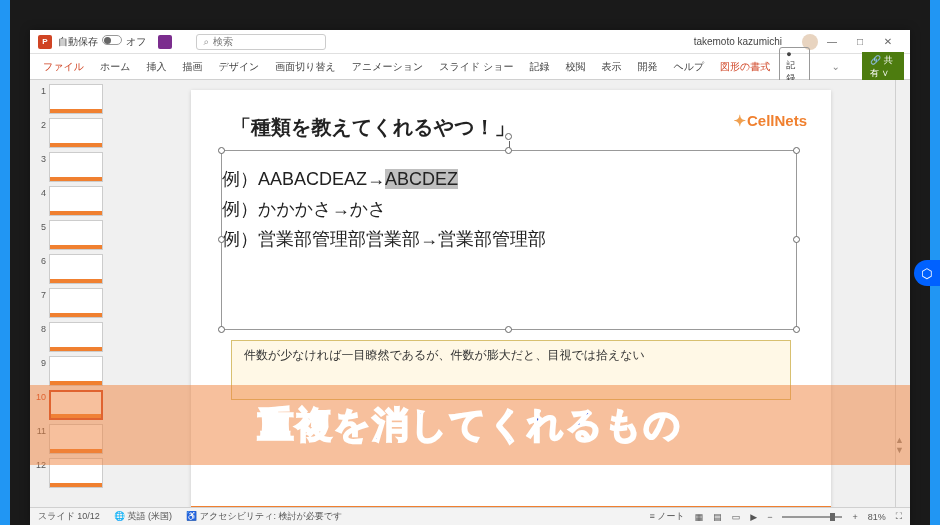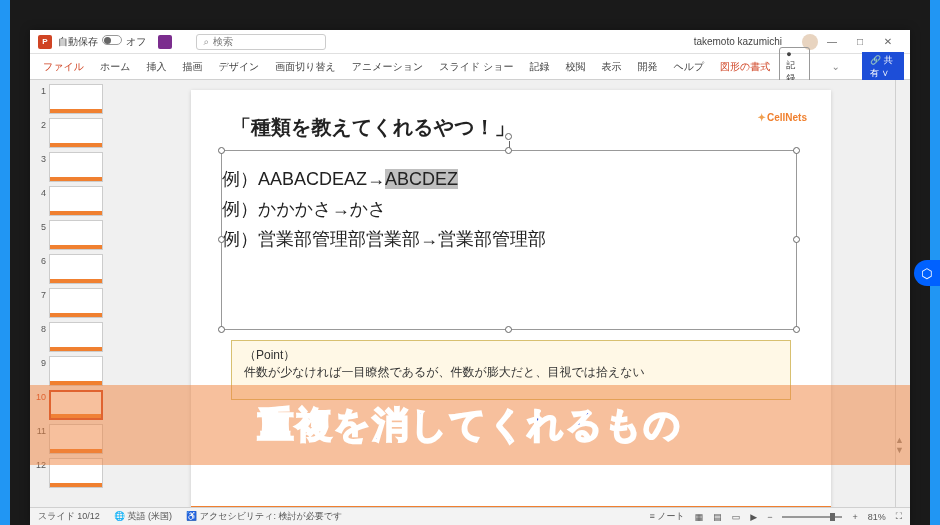--- a/index.html
+++ b/index.html
@@ -17,34 +17,34 @@
   .search{display:flex;align-items:center;background:#fff;border:1px solid #ccc;border-radius:3px;padding:1px 6px;width:130px;height:16px;margin:0 20px}
   .user{margin-left:auto;display:flex;align-items:center;gap:20px}
   .avatar{width:16px;height:16px;border-radius:50%;background:#e8d4c0}
   .winbtn{width:28px;height:100%;display:flex;align-items:center;justify-content:center;color:#666;font-size:10px}
   .ribbon{height:26px;display:flex;align-items:center;padding:0 6px;font-size:10px;color:#444;border-bottom:1px solid #d0d0d0;gap:2px}
   .rtab{padding:3px 7px;white-space:nowrap}
   .rtab.file{color:#d04424}
   .rtab.active{color:#d04424}
   .ractions{margin-left:auto;display:flex;gap:22px;align-items:center}
   .btn-rec{border:1px solid #999;border-radius:3px;padding:1px 6px;font-size:9px;display:flex;align-items:center;gap:3px}
-  .btn-share{background:#1d4ed8;color:#fff;border-radius:0;padding:2px 8px;font-size:9px;display:flex;align-items:center;gap:3px}
+  .btn-share{background:#4d7c0f;color:#fff;border-radius:0;padding:2px 8px;font-size:9px;display:flex;align-items:center;gap:3px}
   .main{flex:1;display:flex;background:#f0f0f0;overflow:hidden}
   .thumbs{width:82px;background:#f0f0f0;padding:4px 2px;overflow:hidden}
   .thumb{display:flex;align-items:flex-start;gap:3px;margin-bottom:4px}
   .tnum{width:14px;font-size:9px;color:#555;text-align:right;padding-top:2px}
   .tbox{width:54px;height:30px;background:#fff;border:1px solid #ccc;position:relative}
   .thumb.sel .tbox{border:2px solid #d04424}
   .thumb.sel .tnum{color:#d04424}
   .tbox::before{content:"";position:absolute;bottom:0;left:0;right:0;height:4px;background:#f08030}
   .canvas{flex:1;display:flex;align-items:flex-start;justify-content:center;padding:10px 30px;position:relative}
   .vsep{position:absolute;right:14px;top:0;bottom:0;width:1px;background:#d0d0d0}
   .slide{width:640px;height:440px;background:#fff;position:relative;box-shadow:0 1px 4px rgba(0,0,0,.15)}
   .sl-title{position:absolute;top:24px;left:40px;font-size:20px;font-weight:bold;color:#222}
-  .logo{position:absolute;top:22px;right:24px;font-size:10px;color:#f0802f;font-weight:bold}
+  .logo{position:absolute;top:22px;right:24px;font-size:15px;color:#f0802f;font-weight:bold}
   .logo::before{content:"✦";color:#f0a050;margin-right:1px}
   .textbox{position:absolute;top:60px;left:30px;width:576px;height:180px;border:1px solid #999;padding:10px 0}
   .handle{position:absolute;width:7px;height:7px;background:#fff;border:1px solid #666;border-radius:50%}
   .h-nw{top:-4px;left:-4px}.h-n{top:-4px;left:50%;margin-left:-4px}.h-ne{top:-4px;right:-4px}
   .h-w{top:50%;left:-4px;margin-top:-4px}.h-e{top:50%;right:-4px;margin-top:-4px}
   .h-sw{bottom:-4px;left:-4px}.h-s{bottom:-4px;left:50%;margin-left:-4px}.h-se{bottom:-4px;right:-4px}
   .rot{position:absolute;top:-18px;left:50%;margin-left:-4px;width:7px;height:7px;border:1px solid #666;border-radius:50%;background:#fff}
   .rot::before{content:"";position:absolute;top:7px;left:3px;width:1px;height:8px;background:#666}
   .line{font-size:18px;color:#222;margin:6px 0;letter-spacing:0px}
   .hl{background:#bfbfbf}
@@ -176,21 +176,20 @@
           <div class="handle h-w"></div>
           <div class="handle h-e"></div>
           <div class="handle h-sw"></div>
           <div class="handle h-s"></div>
           <div class="handle h-se"></div>
         <div class="line">例）AABACDEAZ→<span class="hl">ABCDEZ</span></div>
             <div class="line">例）かかかさ→かさ</div>
             <div class="line">例）営業部管理部営業部→営業部管理部</div>
           </div>
         <div class="pointbox">
-          <div class="pt">（Point）</div>
           <div>件数が少なければ一目瞭然であるが、件数が膨大だと、目視では拾えない</div>
         </div>
         <div class="footerbar"></div>
 
       </div>
     </div>
   </div>
 
   <div class="status">
     <span>スライド 10/12</span>

